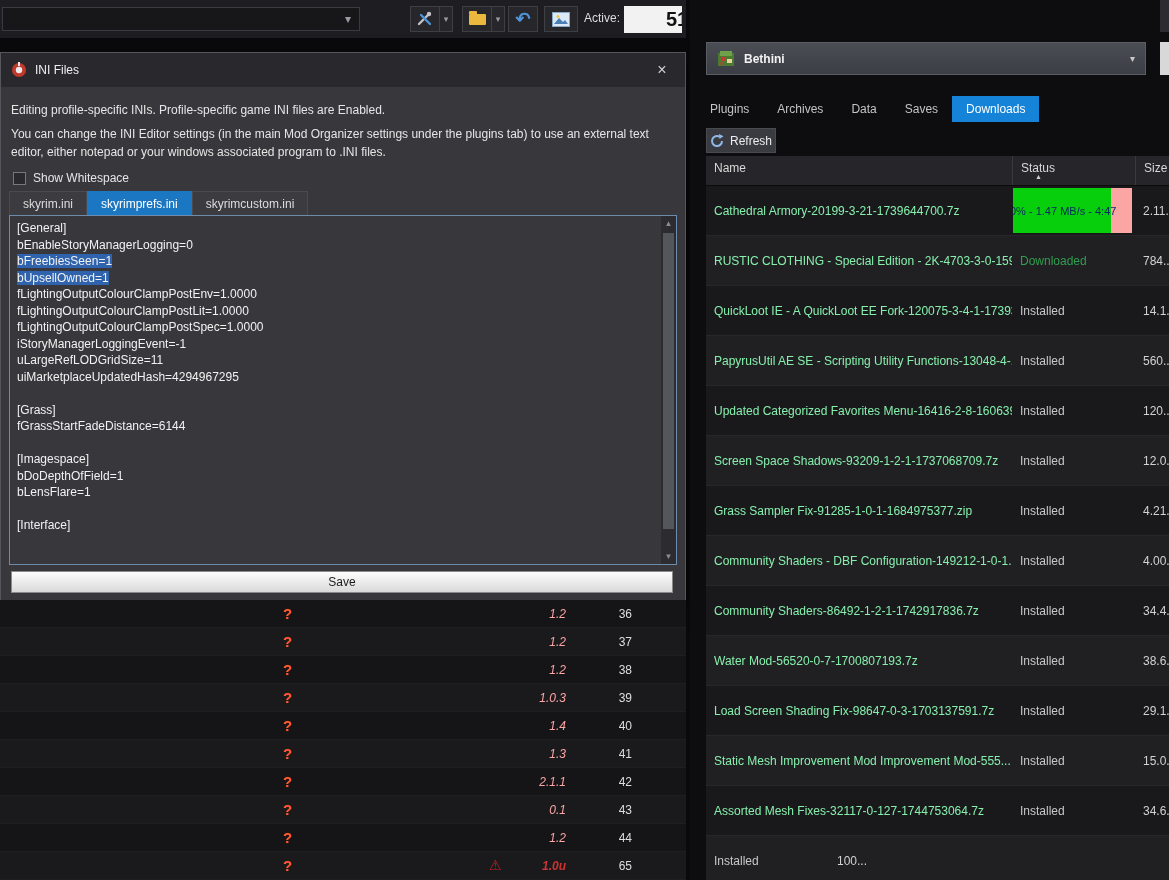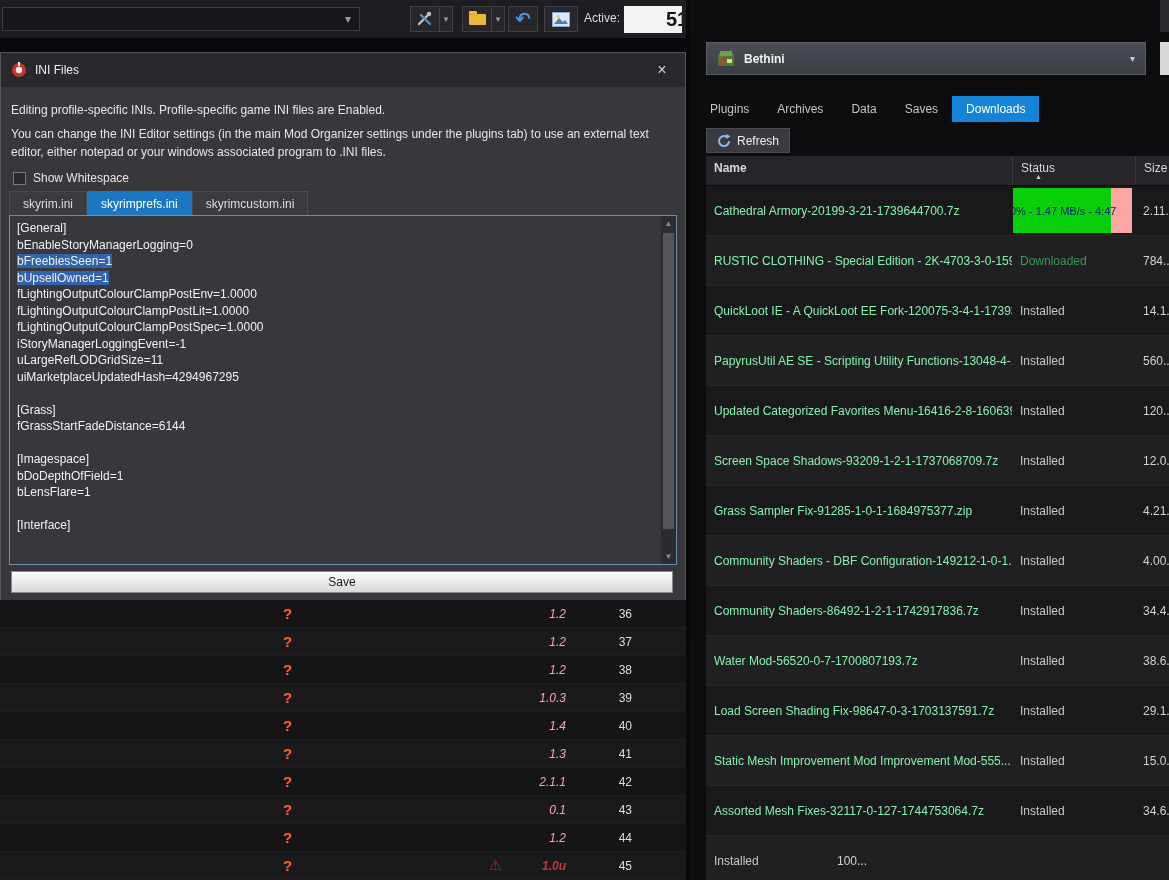--- a/index.html
+++ b/index.html
@@ -28,26 +28,26 @@
   .strip-top { position:absolute; left:470px; top:0; width:9px; height:32px; background:#2c2c30; }
   .run-sliver { position:absolute; left:470px; top:42px; width:9px; height:33px; background:#d8d8d8; }
   .exe-combo { position:absolute; left:16px; top:42px; width:440px; height:33px;
     background:linear-gradient(#4a4d53,#3b3e44); border:1px solid #5a5d63;
     display:flex; align-items:center; padding:0 10px; }
   .exe-combo .name { color:#f2f2f2; font-weight:bold; margin-left:9px; }
   .exe-combo .caret { margin-left:auto; color:#c8c8c8; font-size:10px; }
   .rtabs { position:absolute; left:6px; top:96px; height:26px; display:flex; }
   .rtab { padding:6px 14px 0 14px; height:26px; color:#c4c4c4; }
   .rtab.active { background:#1584d8; color:#ffffff; }
-  .refresh-btn { position:absolute; left:16px; top:128px; height:25px; padding:0 10px;
+  .refresh-btn { position:absolute; left:16px; top:128px; height:25px; padding:0 3px;
     background:#3a3b40; border:1px solid #4a4b50; display:flex; align-items:center; gap:6px; color:#ececec; }
   .dl-table { position:absolute; left:16px; top:156px; width:463px; height:724px; overflow:hidden; }
   .dl-head { height:30px; background:#26262a; display:flex; border-bottom:1px solid #0b0b0b; color:#d8d8d8; }
   .hc { position:relative; padding:5px 0 0 8px; }
-  .hc-name { width:306px;font-weight:bold; }
+  .hc-name { width:306px; }
   .hc-status { width:123px; border-left:1px solid #3a3a3e; }
   .hc-size { flex:1; border-left:1px solid #3a3a3e; }
   .sort-arrow { position:absolute; left:22px; top:17px; font-size:7px; color:#cfcfcf; }
   .dl-row { height:50px; display:flex; align-items:center; border-bottom:1px solid #27272a; background:#19191c; }
   .dl-row.alt { background:#202023; }
   .c-name { width:306px; padding-left:8px; color:#86efac; white-space:nowrap; overflow:hidden; }
   .c-status { width:123px; padding-left:8px; color:#c8c8c8; position:relative; height:100%;
     display:flex; align-items:center; }
   .c-status.green { color:#2f9e4f; }
   .c-size { flex:1; padding-left:8px; color:#d2d2d2; white-space:nowrap; overflow:hidden; }
@@ -257,21 +257,21 @@
     </div>
     <div class="mod-row">
       <span class="q">?</span>
       <span class="ver">1.2</span>
       <span class="pri">44</span>
     </div>
     <div class="mod-row alt">
       <span class="q">?</span>
       <span class="warn">⚠</span>
       <span class="ver red">1.0u</span>
-      <span class="pri">45</span>
+      <span class="pri">65</span>
     </div>
   </div>
 
 <div class="right">
   <div class="strip-top"></div>
   <div class="run-sliver"></div>
 
   <div class="exe-combo">
     <span>
       <svg width="18" height="18" viewBox="0 0 18 18">

